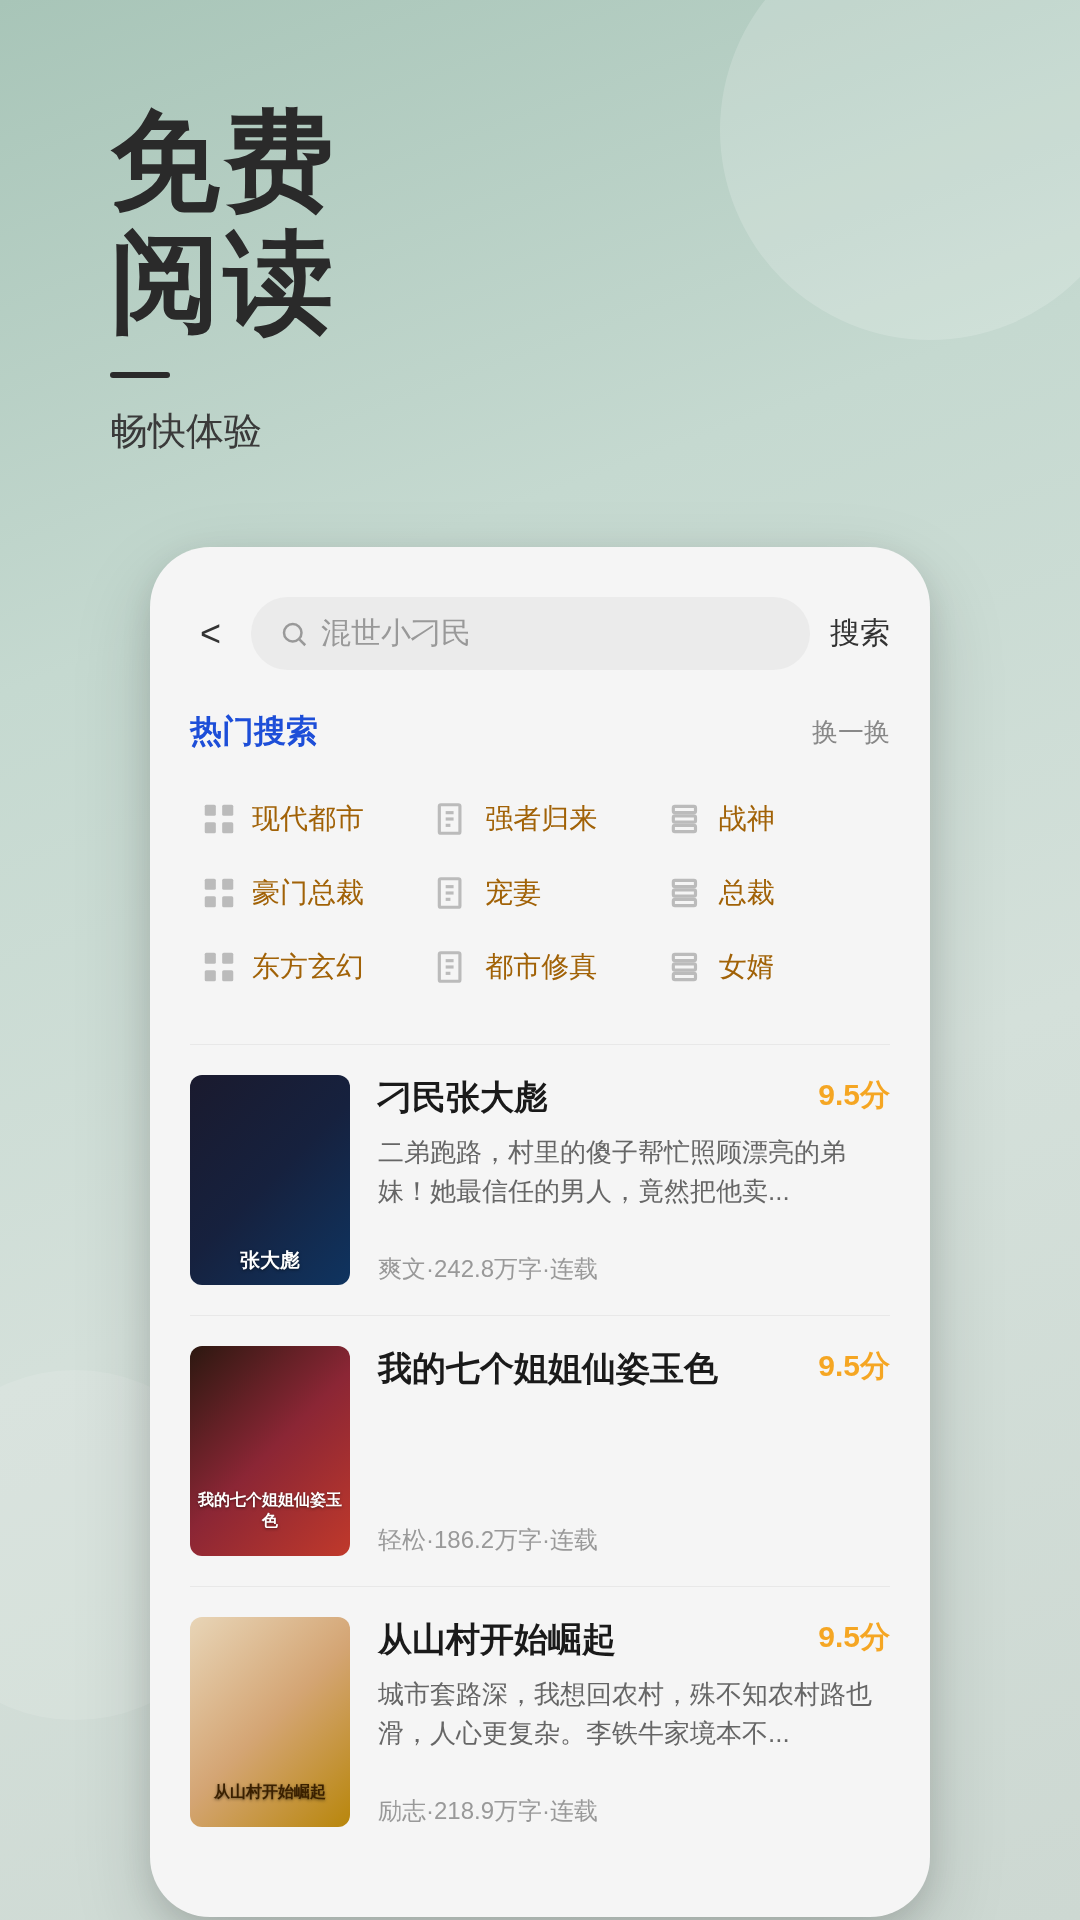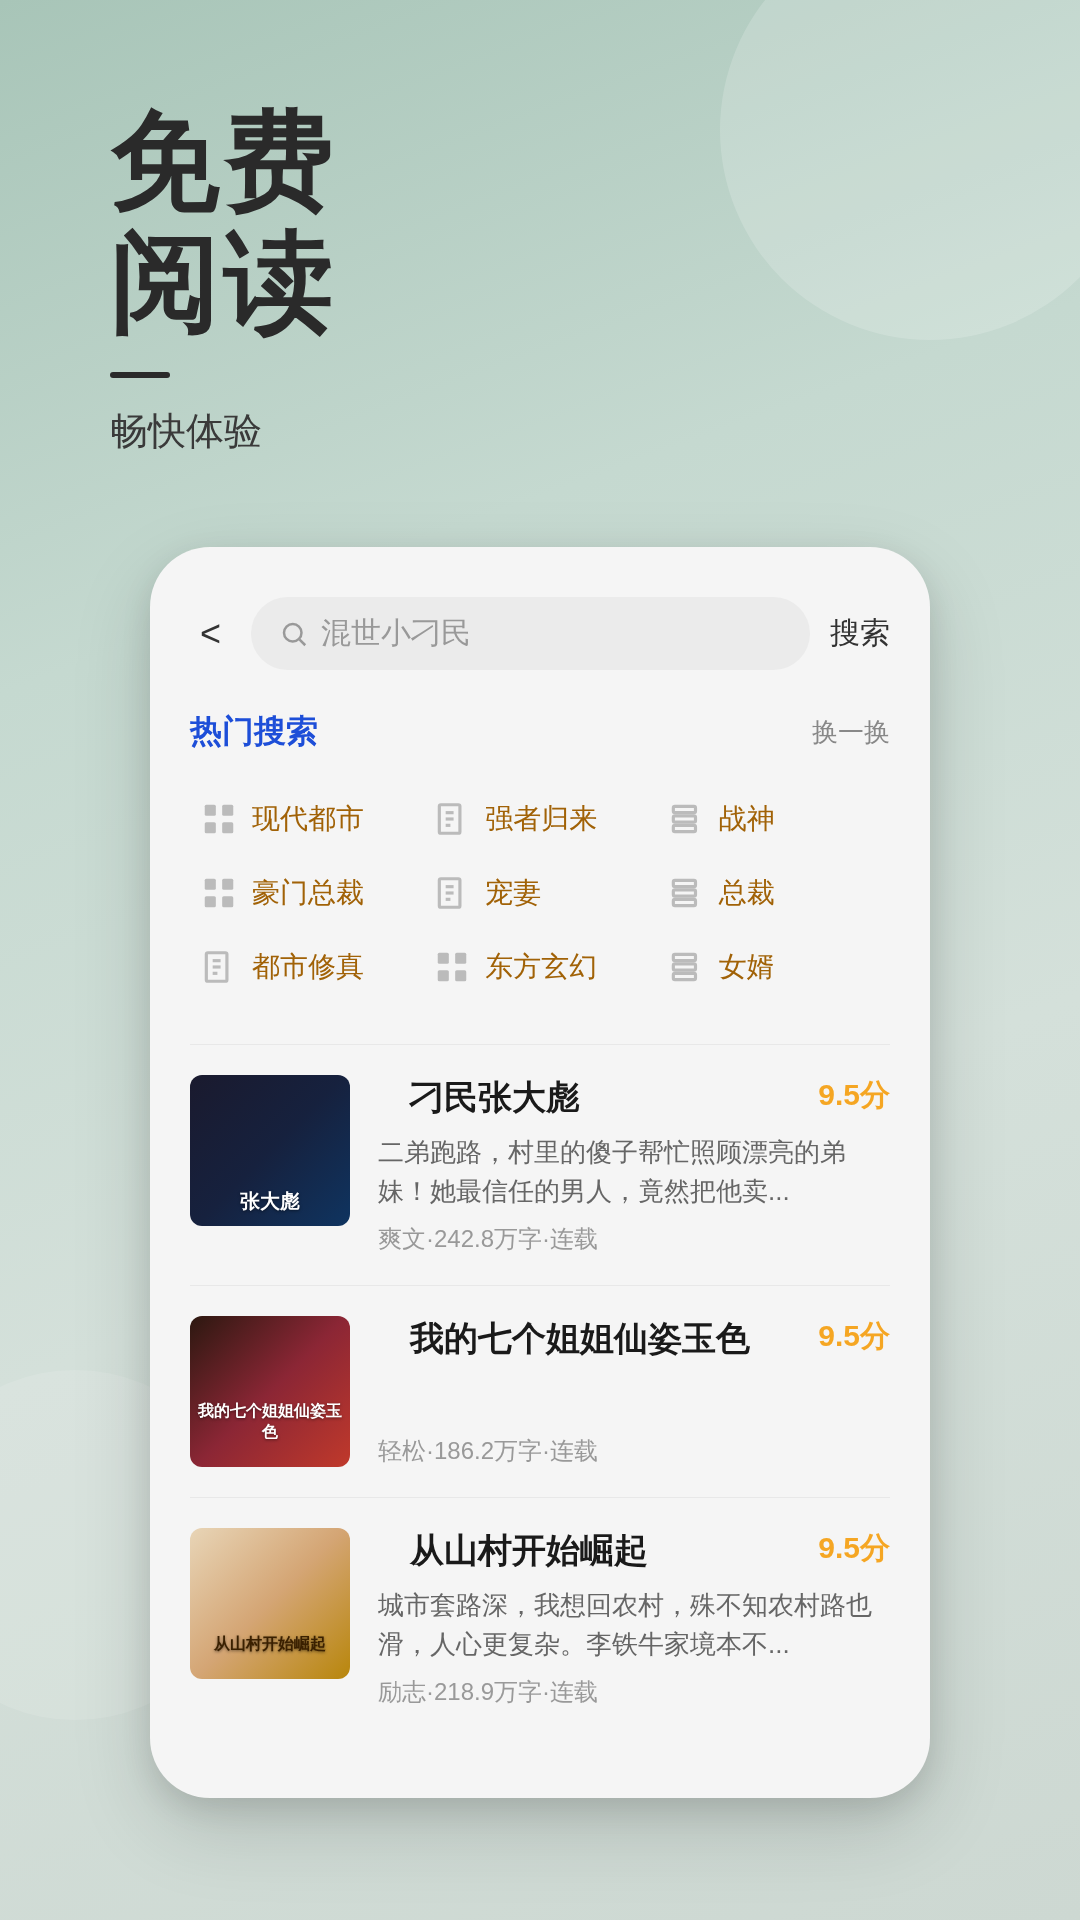--- a/index.html
+++ b/index.html
@@ -171,21 +171,21 @@
     }
     .book-item {
       display: flex;
       gap: 28px;
       padding: 30px 0;
       border-top: 1px solid #e8e8e8;
       cursor: pointer;
     }
     .book-cover {
       width: 160px;
-      height: 151px;
+      height: 210px;
       border-radius: 12px;
       flex-shrink: 0;
       overflow: hidden;
       position: relative;
     }
     
     .cover-1 {
       background: linear-gradient(135deg, #1a1a2e 0%, #16213e 50%, #0f3460 100%);
       display: flex;
       align-items: flex-end;
@@ -222,21 +222,20 @@
       flex: 1;
       display: flex;
       flex-direction: column;
       justify-content: flex-start;
       gap: 12px;
     }
     .book-title-row {
       display: flex;
       justify-content: space-between;
       align-items: flex-start;
-      margin-left: 32px;
     }
     .book-title {
       font-size: 34px;
       font-weight: 700;
       color: #1a1a1a;
       flex: 1;
     }
     .book-score {
       font-size: 30px;
       font-weight: 600;
@@ -360,40 +359,40 @@
           <rect x="4" y="4" width="14" height="4" rx="1"></rect>
           <rect x="4" y="10" width="14" height="4" rx="1"></rect>
           <rect x="4" y="16" width="14" height="4" rx="1"></rect>
         </svg>
       </div>
       <span class="tag-label">总裁</span>
     </div>
 
     <div class="tag-item">
       <div class="tag-icon">
-        <svg viewBox="0 0 24 24" fill="none" stroke="#bbb" stroke-width="2">
-          <rect x="4" y="3" width="13" height="18" rx="1"></rect>
-          <line x1="8" y1="8" x2="13" y2="8"></line>
-          <line x1="8" y1="12" x2="13" y2="12"></line>
-          <line x1="8" y1="16" x2="11" y2="16"></line>
-        </svg>
-      </div>
-      <span class="tag-label">都市修真</span>
-    </div>
-
-    <div class="tag-item">
-      <div class="tag-icon">
         <svg viewBox="0 0 24 24" fill="none">
           <rect x="3" y="3" width="7" height="7" rx="1" fill="#bbb"></rect>
           <rect x="14" y="3" width="7" height="7" rx="1" fill="#bbb"></rect>
           <rect x="3" y="14" width="7" height="7" rx="1" fill="#bbb"></rect>
           <rect x="14" y="14" width="7" height="7" rx="1" fill="#bbb"></rect>
         </svg>
       </div>
       <span class="tag-label">东方玄幻</span>
+    </div>
+
+    <div class="tag-item">
+      <div class="tag-icon">
+        <svg viewBox="0 0 24 24" fill="none" stroke="#bbb" stroke-width="2">
+          <rect x="4" y="3" width="13" height="18" rx="1"></rect>
+          <line x1="8" y1="8" x2="13" y2="8"></line>
+          <line x1="8" y1="12" x2="13" y2="12"></line>
+          <line x1="8" y1="16" x2="11" y2="16"></line>
+        </svg>
+      </div>
+      <span class="tag-label">都市修真</span>
     </div>
 
     <div class="tag-item">
       <div class="tag-icon">
         <svg viewBox="0 0 24 24" fill="none" stroke="#bbb" stroke-width="2">
           <rect x="4" y="4" width="14" height="4" rx="1"></rect>
           <rect x="4" y="10" width="14" height="4" rx="1"></rect>
           <rect x="4" y="16" width="14" height="4" rx="1"></rect>
         </svg>
       </div>

